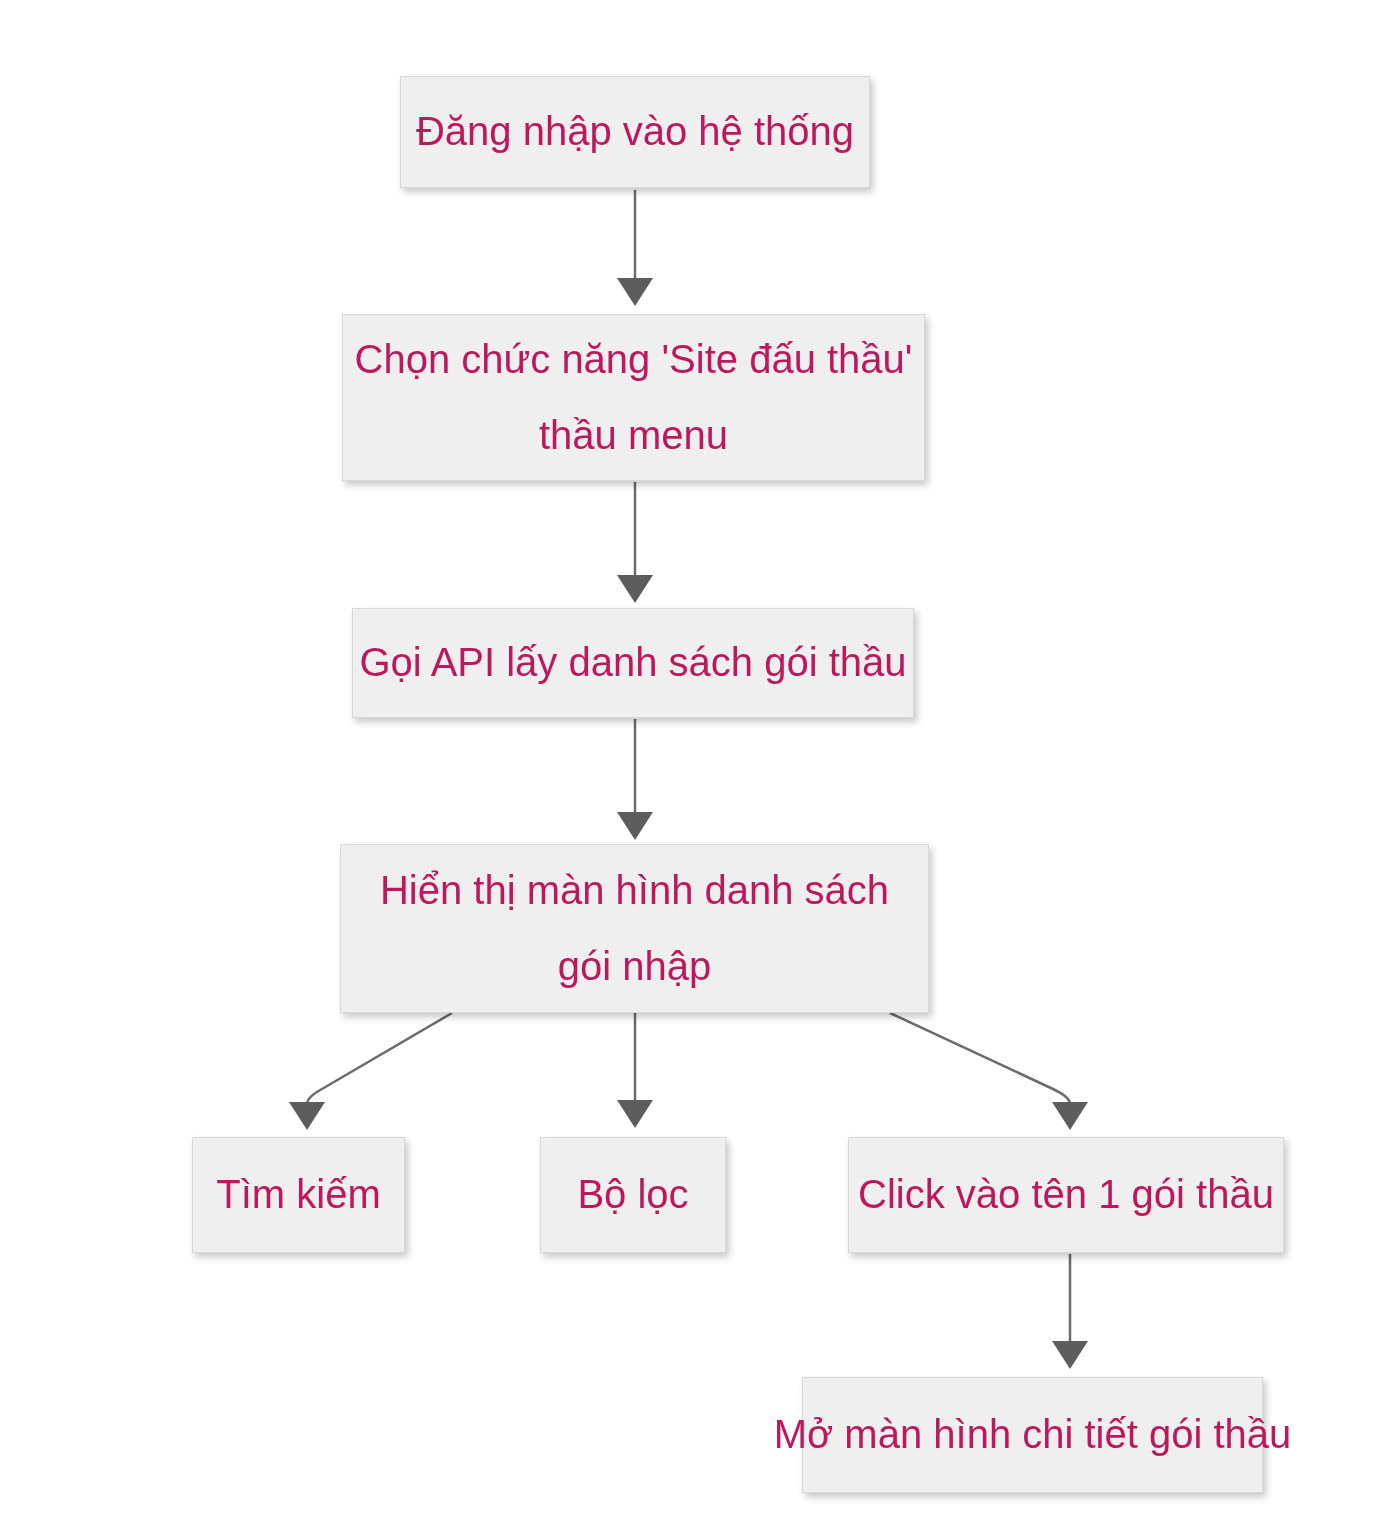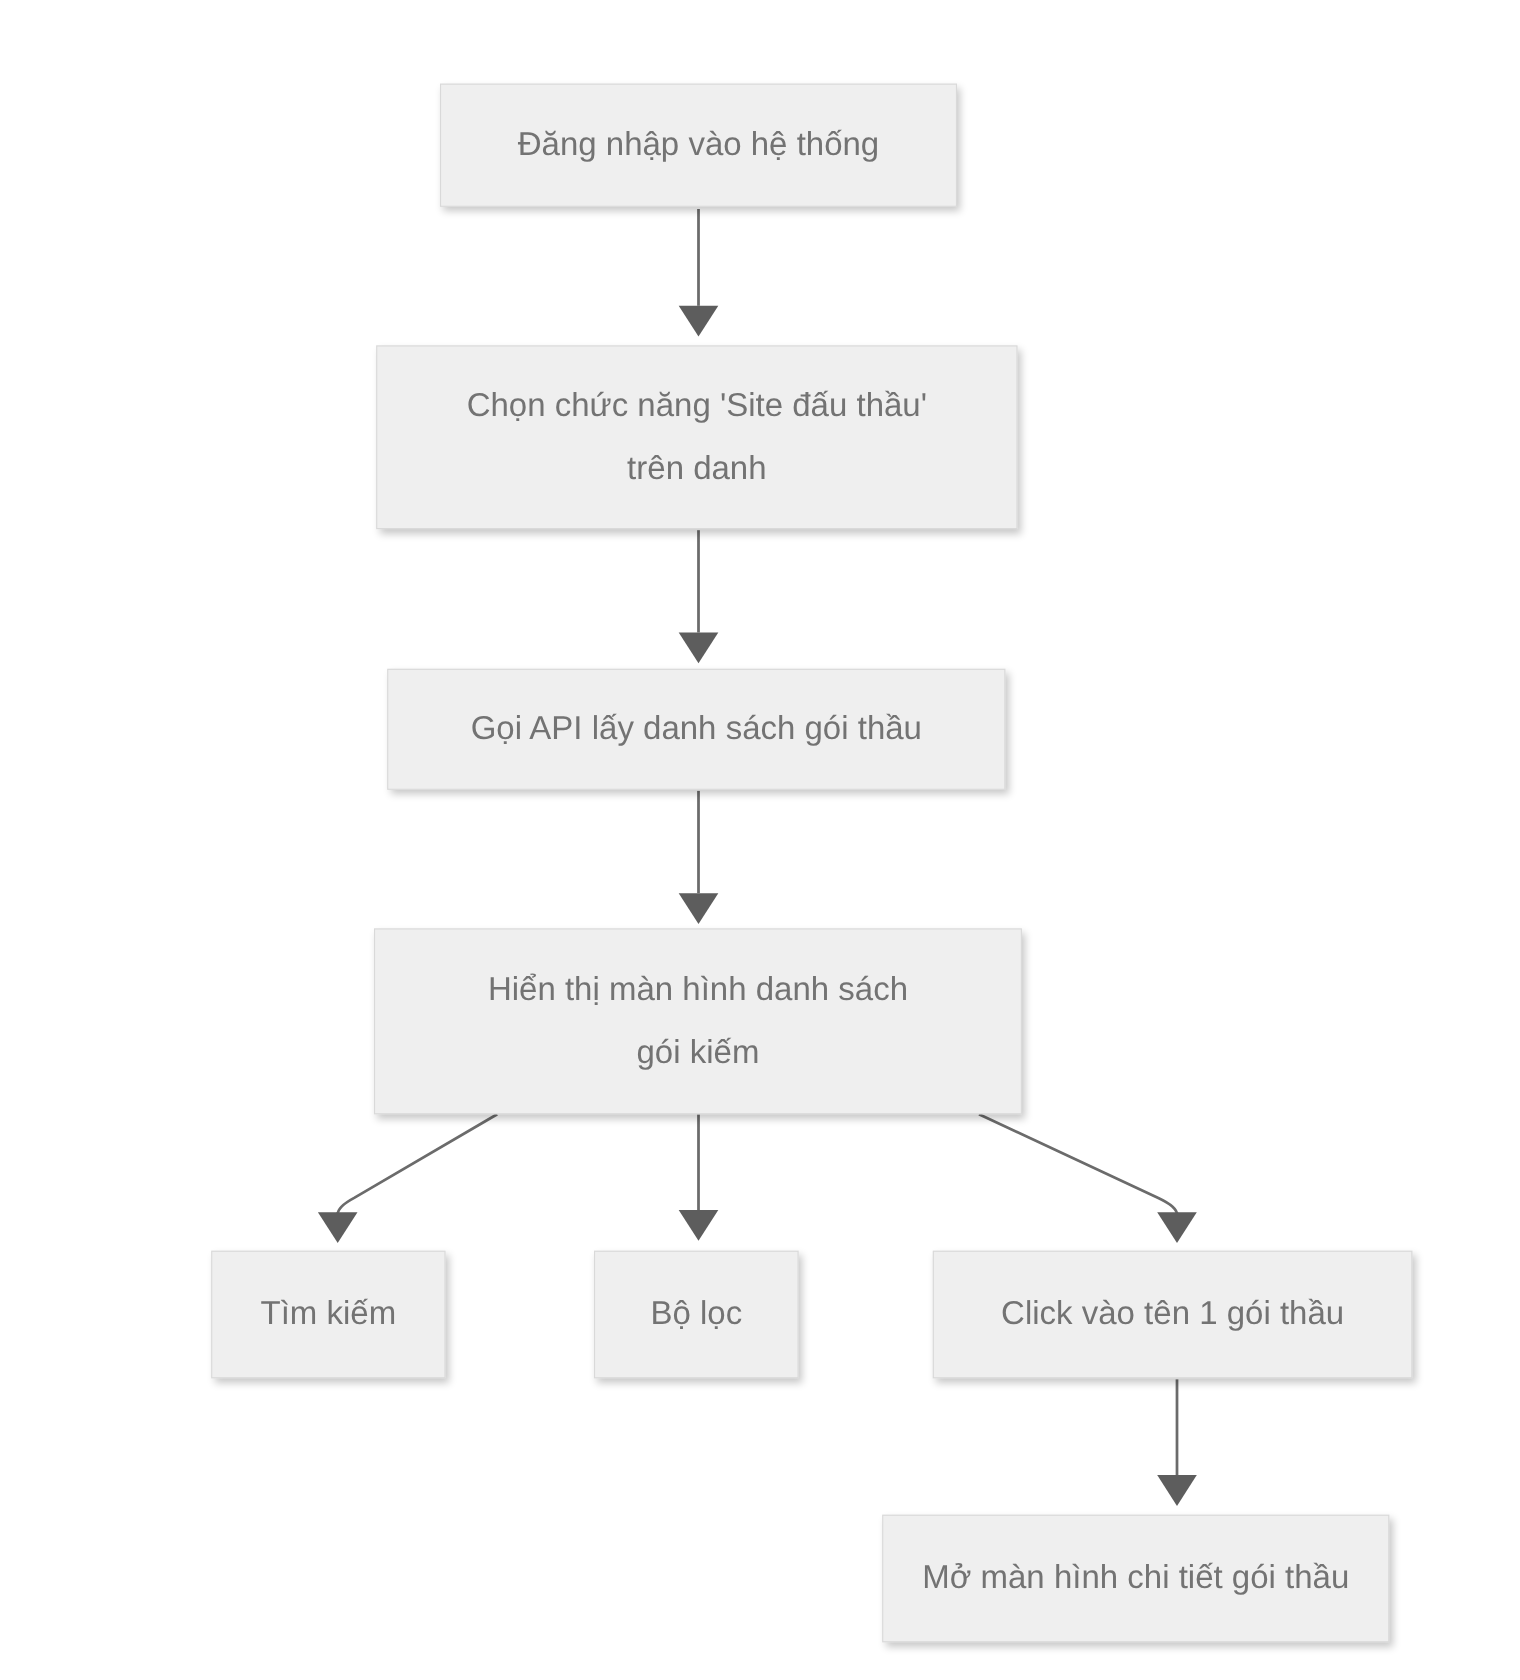--- a/index.html
+++ b/index.html
@@ -27,22 +27,22 @@
     position: absolute;
     box-sizing: border-box;
     background: #efefef;
     border: 1px solid #d9d9d9;
     box-shadow: 3px 4px 7px rgba(0,0,0,0.22);
     display: flex;
     flex-direction: column;
     justify-content: center;
     align-items: center;
     text-align: center;
-    color: #737373;
-    font-size: 30px;
+    color: #be185d;
+    font-size: 40px;
     line-height: 1.88;
   }
   .node span {
     display: block;
     white-space: nowrap;
   }
   
   #n-login        { left: 400px; top: 76px;   width: 470px; height: 112px; }
   #n-choose-menu  { left: 342px; top: 314px;  width: 583px; height: 167px; text-align: center; }
   #n-call-api     { left: 352px; top: 608px;  width: 562px; height: 110px; justify-content: center; }
@@ -97,30 +97,30 @@
       <polygon class="edge-head" points="1052,1341 1088,1341 1070,1369"></polygon>
     </g>
   </svg>
 
   <div class="node" id="n-login">
     <span>Đăng nhập vào hệ thống</span>
   </div>
 
   <div class="node" id="n-choose-menu">
     <span>Chọn chức năng 'Site đấu thầu'</span>
-    <span>trên danh</span>
+    <span>thầu menu</span>
   </div>
 
   <div class="node" id="n-call-api">
     <span>Gọi API lấy danh sách gói thầu</span>
   </div>
 
   <div class="node" id="n-show-list">
     <span>Hiển thị màn hình danh sách</span>
-    <span>gói kiếm</span>
+    <span>gói nhập</span>
   </div>
 
   <div class="node" id="n-search">
     <span>Tìm kiếm</span>
   </div>
 
   <div class="node" id="n-filter">
     <span>Bộ lọc</span>
   </div>
 

